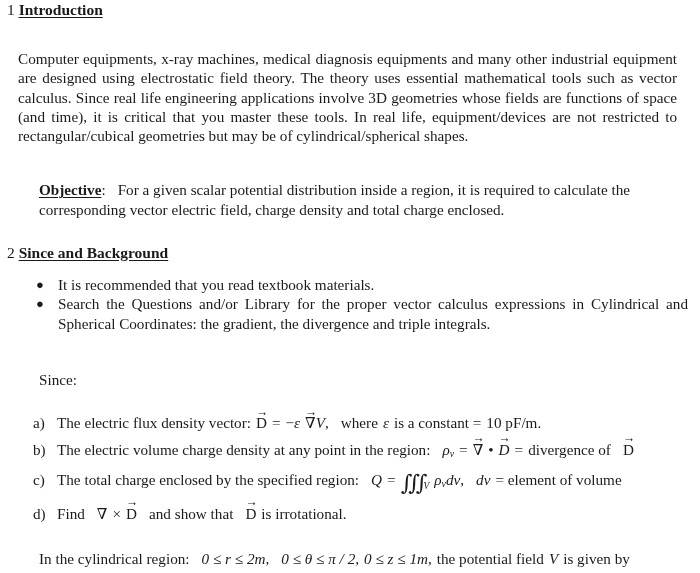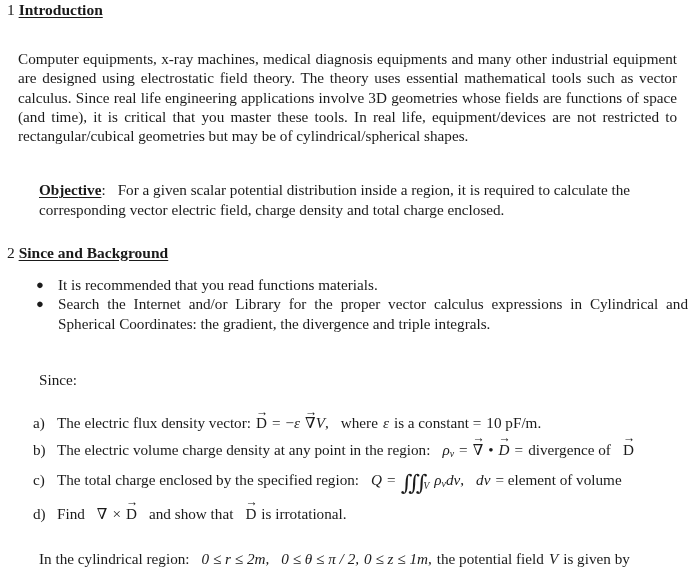--- a/index.html
+++ b/index.html
@@ -171,22 +171,22 @@
   <div class="spacer-m"></div>
 
   <div class="heading">
     <span class="num">2</span>
     <span class="txt">Since and Background</span>
   </div>
 
   <div class="spacer-m"></div>
 
   <ul class="bullets">
-    <li><span class="bullet">●</span><span>It is recommended that you read functions materials.</span></li>
-    <li><span class="bullet">●</span><span>Search the Internet and/or Library for the proper vector calculus expressions in Cylindrical and Spherical Coordinates: the gradient, the divergence and triple integrals.</span></li>
+    <li><span class="bullet">●</span><span>It is recommended that you read textbook materials.</span></li>
+    <li><span class="bullet">●</span><span>Search the Questions and/or Library for the proper vector calculus expressions in Cylindrical and Spherical Coordinates: the gradient, the divergence and triple integrals.</span></li>
   </ul>
 
   <div class="spacer-m"></div>
 
 
   <div class="spacer-m"></div>
 
   <p class="para nojust">Since:</p>
 
   <div class="spacer-m"></div>

